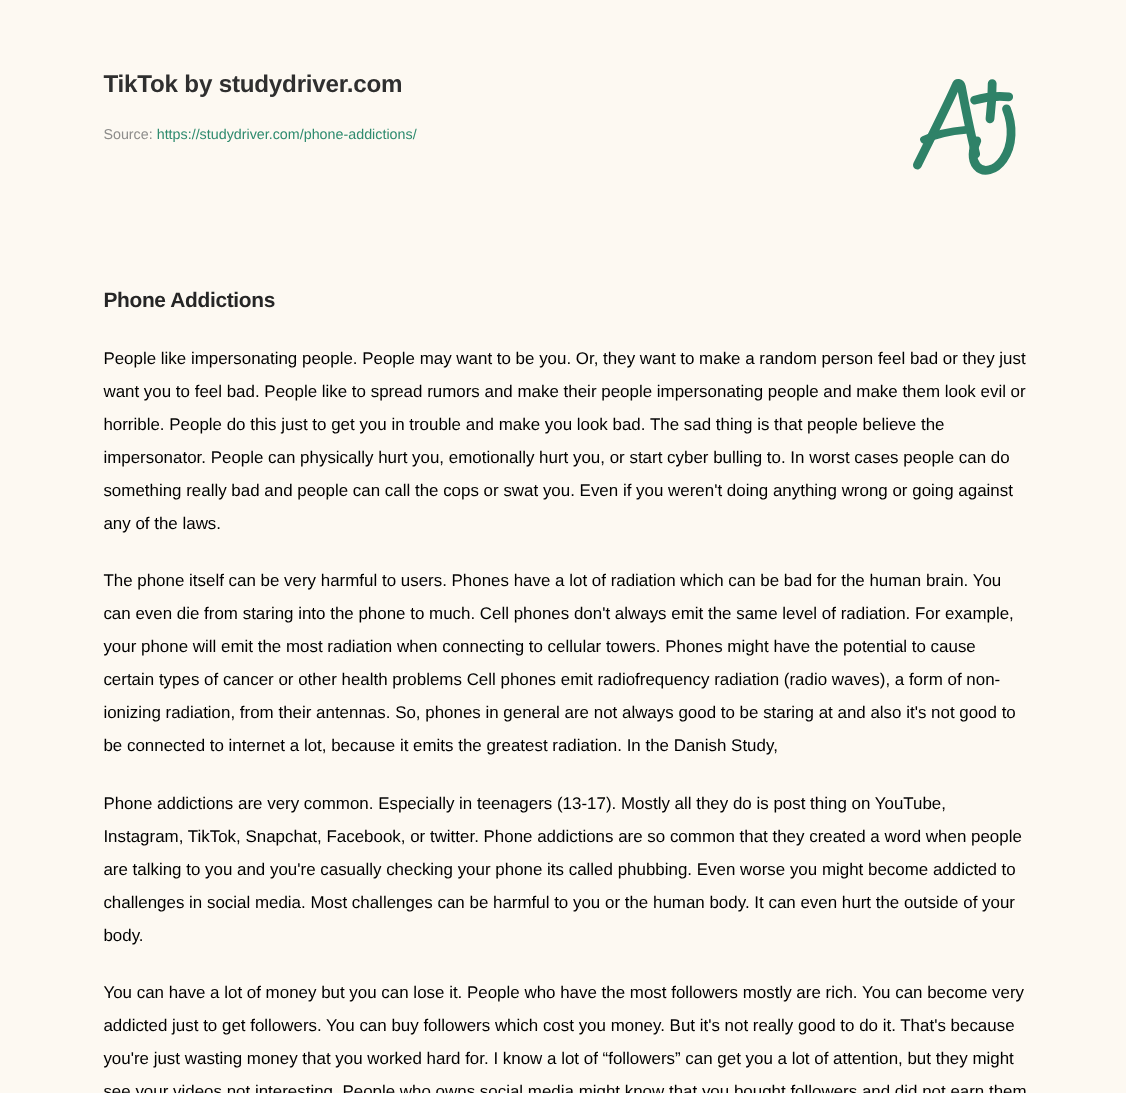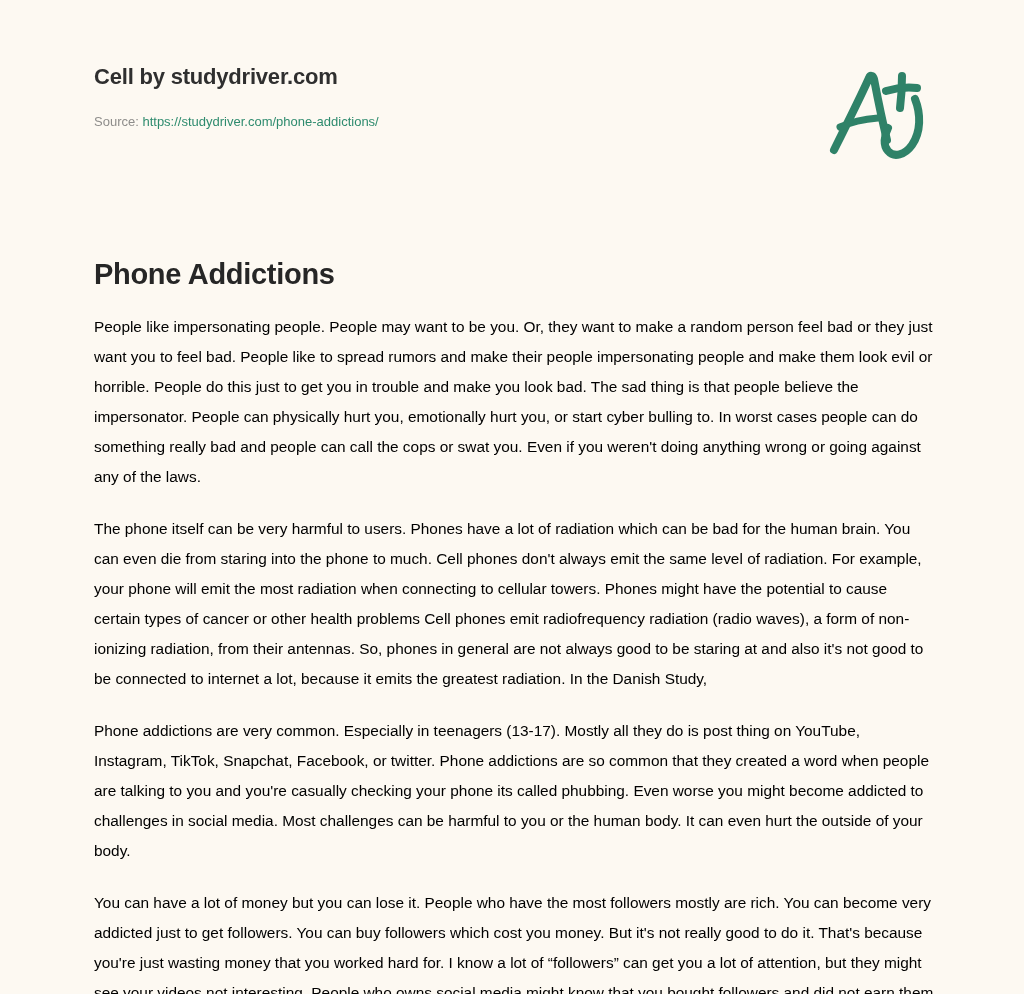--- a/index.html
+++ b/index.html
@@ -63,21 +63,21 @@
     display: block;
     width: 112px;
     height: 100px;
   }
 
   
   .doc-title {
     position: absolute;
     left: 94px;
     top: 256px;
-    font-size: 29px;
+    font-size: 19px;
     font-weight: bold;
     letter-spacing: -0.3px;
     color: #262626;
     margin: 0;
     line-height: 36px;
   }
 
   
   .body-copy {
     position: absolute;
@@ -100,21 +100,21 @@
   .body-copy p:last-child {
     margin-bottom: 0;
   }
 </style>
 </head>
 <body>
 
 <div class="page">
 
   <div class="header">
-    <h1 class="essay-by">Cell by studydriver.com</h1>
+    <h1 class="essay-by">TikTok by studydriver.com</h1>
     <div class="source-line">
       <span class="source-label">Source:</span>
       <span class="source-url">https://studydriver.com/phone-addictions/</span>
     </div>
   </div>
 
   <div class="logo">
     <svg viewBox="0 0 112 100" xmlns="http://www.w3.org/2000/svg" aria-hidden="true">
       <g fill="none" stroke="#2f8268" stroke-linecap="round" stroke-linejoin="round">
         <path d="M14 84 C26 60 40 32 49 12 C50 9 53 9 54 13 C58 34 63 58 67 74" stroke-width="8"></path>

